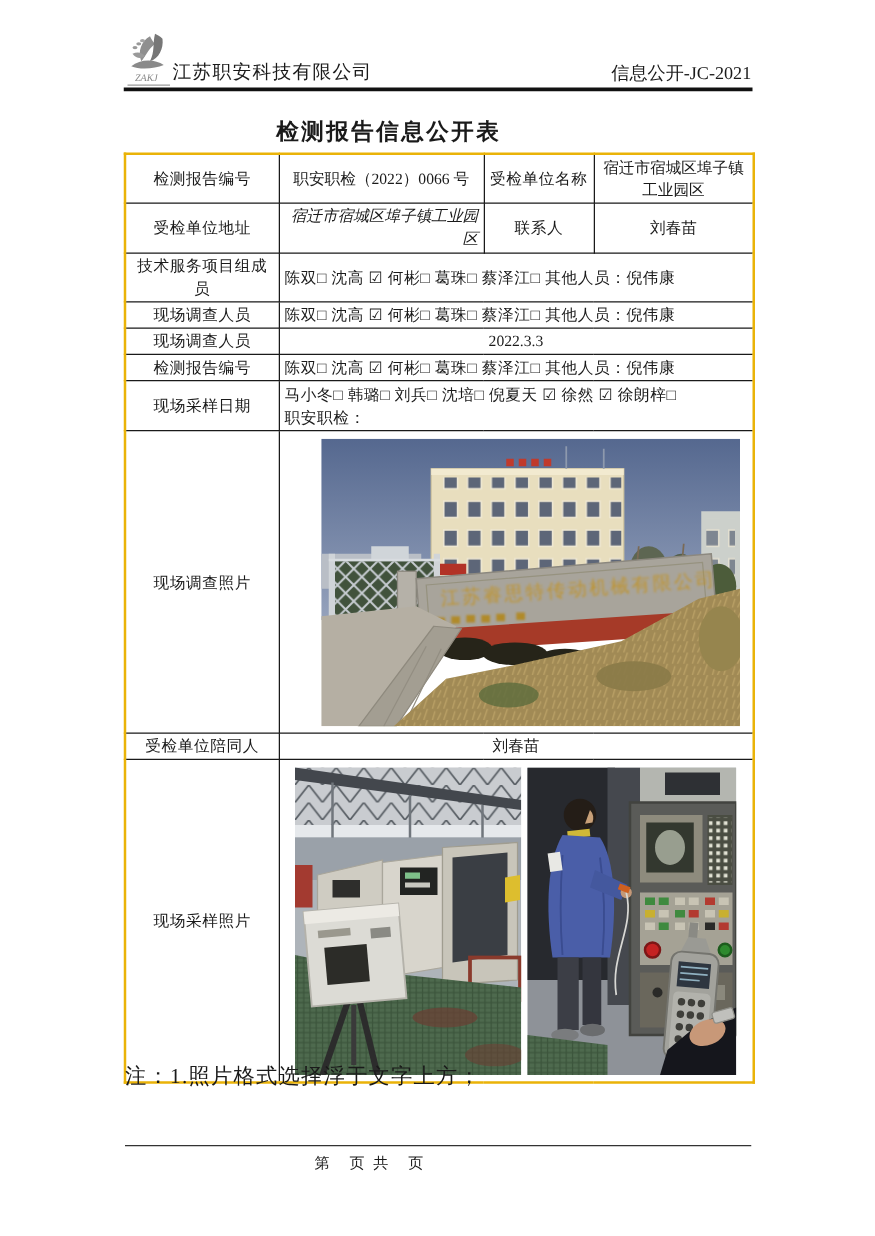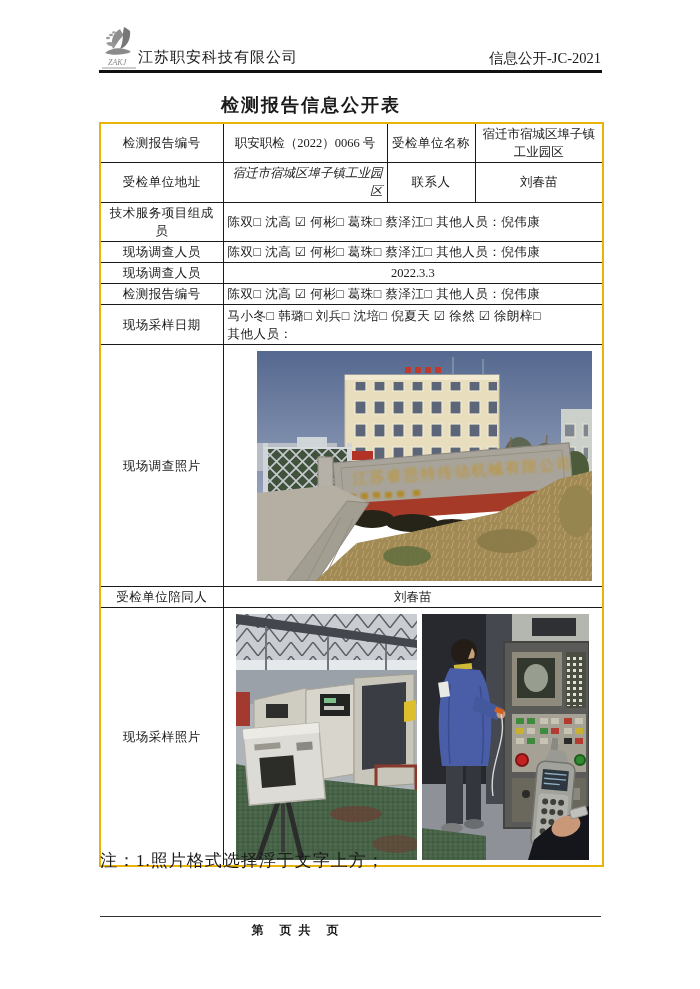--- a/index.html
+++ b/index.html
@@ -24,21 +24,21 @@
   td.lbl{text-align:center;letter-spacing:0.5px;}
   td.ctr{text-align:center;}
   td.chk{text-align:left;padding-left:7px;letter-spacing:0.5px;}
   td.addr{text-align:right;padding:1px 13px;font-style:italic;}
   td.photocell{padding:0;vertical-align:middle;}
   .ph1{display:block;margin:5px 0 4px 29px;}
   .ph2{display:block;margin:5px 0 4px 8px;}
   
   .note{position:absolute;left:100px;top:849px;font-size:17px;letter-spacing:1px;}
   .ftr-rule{position:absolute;left:100px;top:916px;width:501px;height:1px;background:#333;}
-  .ftr-text{position:absolute;left:0;top:922px;width:592px;text-align:center;font-size:12px;letter-spacing:2px;font-weight:bold;}
+  .ftr-text{position:absolute;left:0;top:922px;width:592px;text-align:center;font-size:12px;letter-spacing:2px;}
   .logo-zakj{font-style:italic;font-size:8px;fill:#8a8a8a;font-family:"Liberation Serif",serif;}
 </style>
 </head>
 <body>
 
 <div class="page">
 
   <div>
     <svg class="hdr-logo" viewBox="0 0 38 46">
       <path d="M20,4 C13,8 10,16 13,24 C16,21 18,15 24,10 C22,8 21,6 20,4 Z" fill="#8f8f8f"></path>
@@ -91,21 +91,21 @@
       <td class="ctr" colspan="3">2022.3.3</td>
     </tr>
     <tr style="height:20px">
       <td class="lbl">检测报告编号</td>
       <td class="chk" colspan="3">陈双□ 沈高 ☑ 何彬□ 葛珠□ 蔡泽江□ 其他人员：倪伟康</td>
     </tr>
     <tr style="height:40px">
       <td class="lbl">现场采样日期</td>
       <td class="chk" colspan="3">
         <div>马小冬□ 韩璐□ 刘兵□ 沈培□ 倪夏天 ☑ 徐然 ☑ 徐朗梓□</div>
-        <div>其他人员：</div>
+        <div>职安职检：</div>
       </td>
     </tr>
     <tr style="height:240px">
       <td class="lbl">现场调查照片</td>
       <td class="photocell" colspan="3">
         <svg class="ph1" width="335" height="230" viewBox="0 0 335 230">
           <defs>
             <linearGradient id="sky" x1="0" y1="0" x2="0" y2="1">
               <stop offset="0" stop-color="#55688f"></stop>
                   <stop offset="1" stop-color="#95a2bc"></stop>

